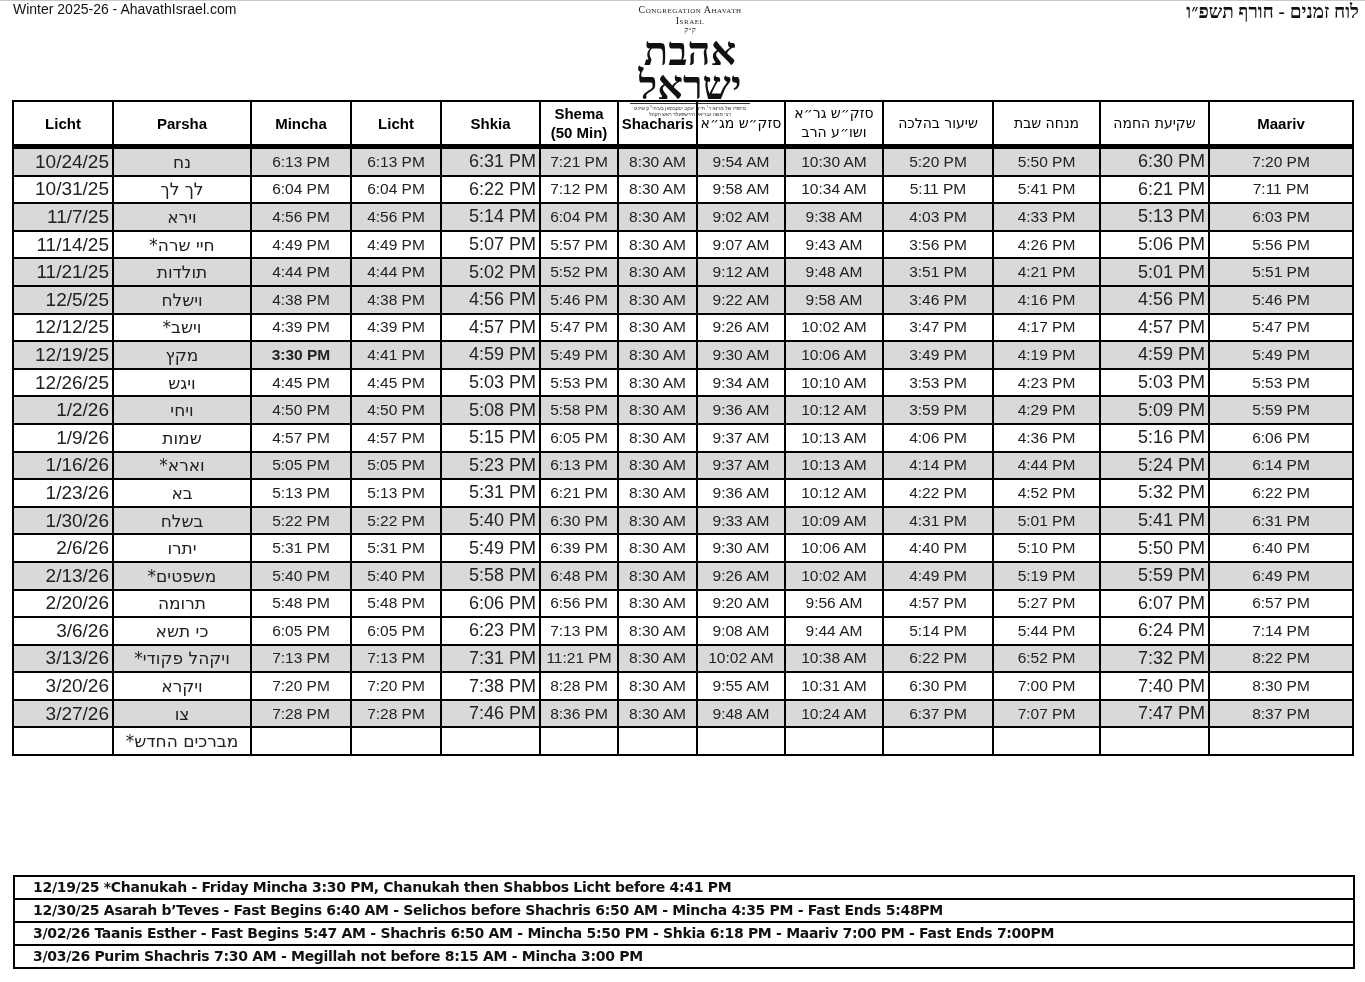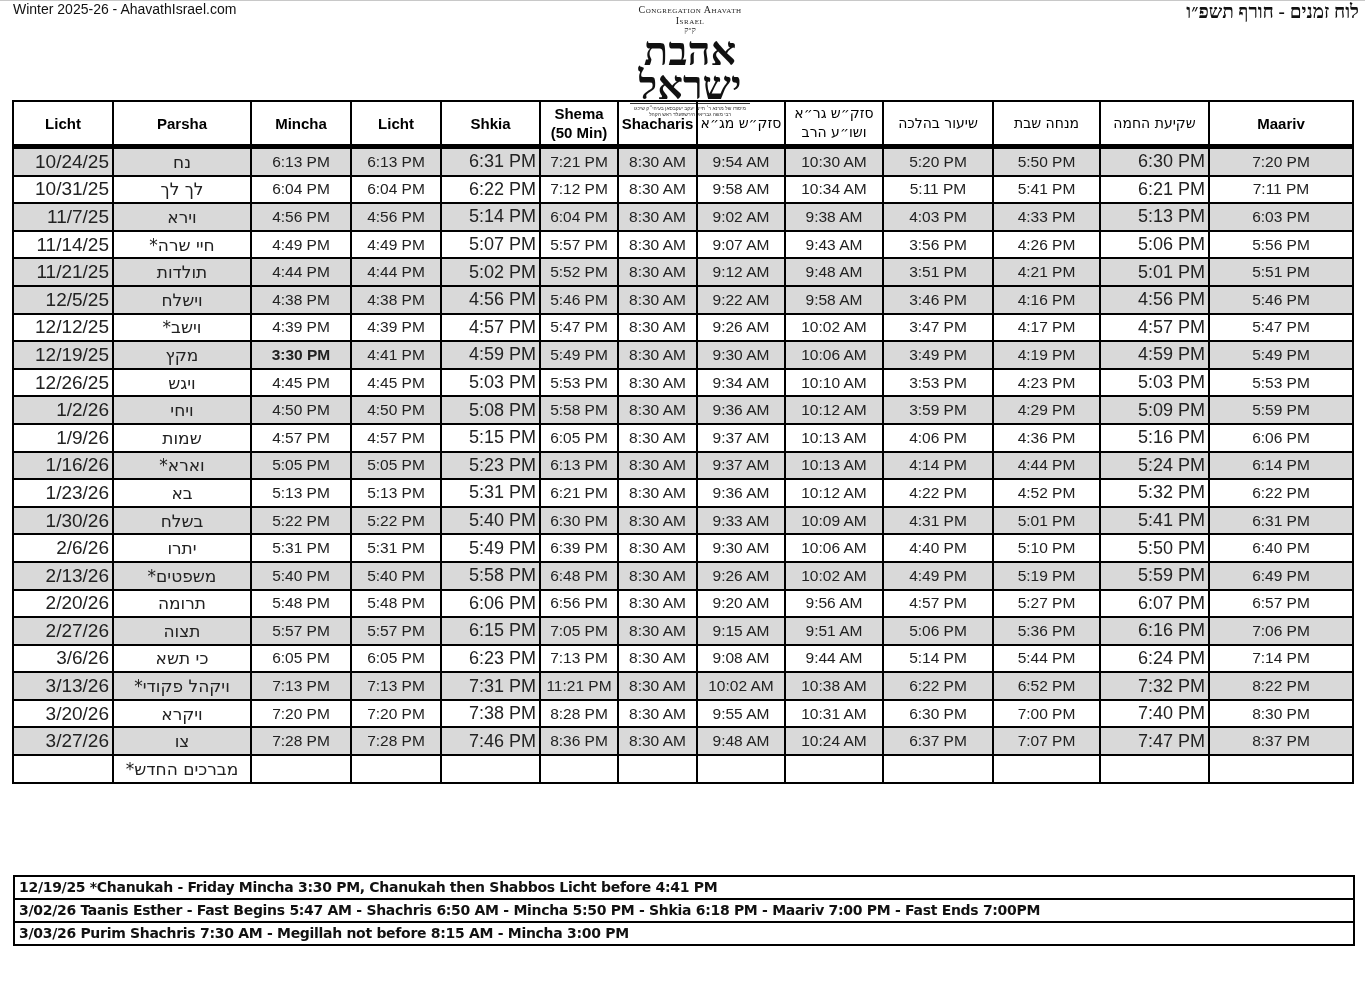--- a/index.html
+++ b/index.html
@@ -21,21 +21,21 @@
   table.zmanim thead tr { border-bottom: 5px solid #000; }
   table.zmanim td { height: 25.6px; font-size: 15.5px; color: #222; }
   table.zmanim tr.shade td { background: #d9d9d9; }
   td.date { text-align: right !important; padding-right: 3px !important; font-size: 19px !important; }
   td.parsha { font-family: "DejaVu Sans", sans-serif; font-size: 17px !important; direction: rtl; }
   td.shkia { text-align: right !important; padding-right: 3px !important; font-size: 18px !important; }
   td.sunset { text-align: right !important; padding-right: 3px !important; font-size: 18px !important; }
   td.bold { font-weight: bold; color: #000; }
 
   .notes { position: absolute; left: 13px; top: 875px; width: 1338px; border: 2px solid #000; }
-  .note { height: 21px; line-height: 21px; font-size: 15.5px; font-weight: bold; padding-left: 4px; border-bottom: 2px solid #000; color: #111; white-space: nowrap; font-family: "DejaVu Sans", sans-serif; letter-spacing: -0.3px; font-size: 14px; }
+  .note { height: 21px; line-height: 21px; font-size: 15.5px; font-weight: bold; padding-left: 18px; border-bottom: 2px solid #000; color: #111; white-space: nowrap; font-family: "DejaVu Sans", sans-serif; letter-spacing: -0.3px; font-size: 14px; }
   .note:last-child { border-bottom: none; }
 </style>
 </head>
 <body>
 
 <div class="top-rule"></div>
 <div class="hdr-left">Winter 2025-26 - AhavathIsrael.com</div>
 <div class="hdr-right">לוח זמנים - חורף תשפ״ו</div>
 
 <div class="logo">
@@ -329,35 +329,20 @@
         <td class="shkia">6:06 PM</td>
         <td class="">6:56 PM</td>
         <td class="">8:30 AM</td>
         <td class="">9:20 AM</td>
         <td class="">9:56 AM</td>
         <td class="">4:57 PM</td>
         <td class="">5:27 PM</td>
         <td class="sunset">6:07 PM</td>
         <td class="">6:57 PM</td>
       </tr>
-      <tr class="shade">
-        <td class="date">2/27/26</td>
-        <td class="parsha">תצוה</td>
-        <td class="">5:57 PM</td>
-        <td class="">5:57 PM</td>
-        <td class="shkia">6:15 PM</td>
-        <td class="">7:05 PM</td>
-        <td class="">8:30 AM</td>
-        <td class="">9:15 AM</td>
-        <td class="">9:51 AM</td>
-        <td class="">5:06 PM</td>
-        <td class="">5:36 PM</td>
-        <td class="sunset">6:16 PM</td>
-        <td class="">7:06 PM</td>
-      </tr>
       <tr>
         <td class="date">3/6/26</td>
         <td class="parsha">כי תשא</td>
         <td class="">6:05 PM</td>
         <td class="">6:05 PM</td>
         <td class="shkia">6:23 PM</td>
         <td class="">7:13 PM</td>
         <td class="">8:30 AM</td>
         <td class="">9:08 AM</td>
         <td class="">9:44 AM</td>
@@ -424,15 +409,16 @@
         <td></td>
         <td></td>
         <td></td>
         <td></td>
       </tr>
     </tbody>
 </table>
 
 <div class="notes" id="notes">
     <div class="note">12/19/25 *Chanukah - Friday Mincha 3:30 PM, Chanukah then Shabbos Licht before 4:41 PM</div>
+    <div class="note">12/30/25 Asarah b’Teves -  Fast Begins 6:40 AM - Selichos before Shachris 6:50 AM - Mincha 4:35 PM - Fast Ends 5:48PM</div>
     <div class="note">3/02/26 Taanis Esther - Fast Begins 5:47 AM - Shachris 6:50 AM - Mincha 5:50 PM - Shkia 6:18 PM - Maariv 7:00 PM - Fast Ends 7:00PM</div>
     <div class="note">3/03/26 Purim Shachris 7:30 AM - Megillah not before 8:15 AM - Mincha 3:00 PM</div>
   </div>
 
 </body></html>

